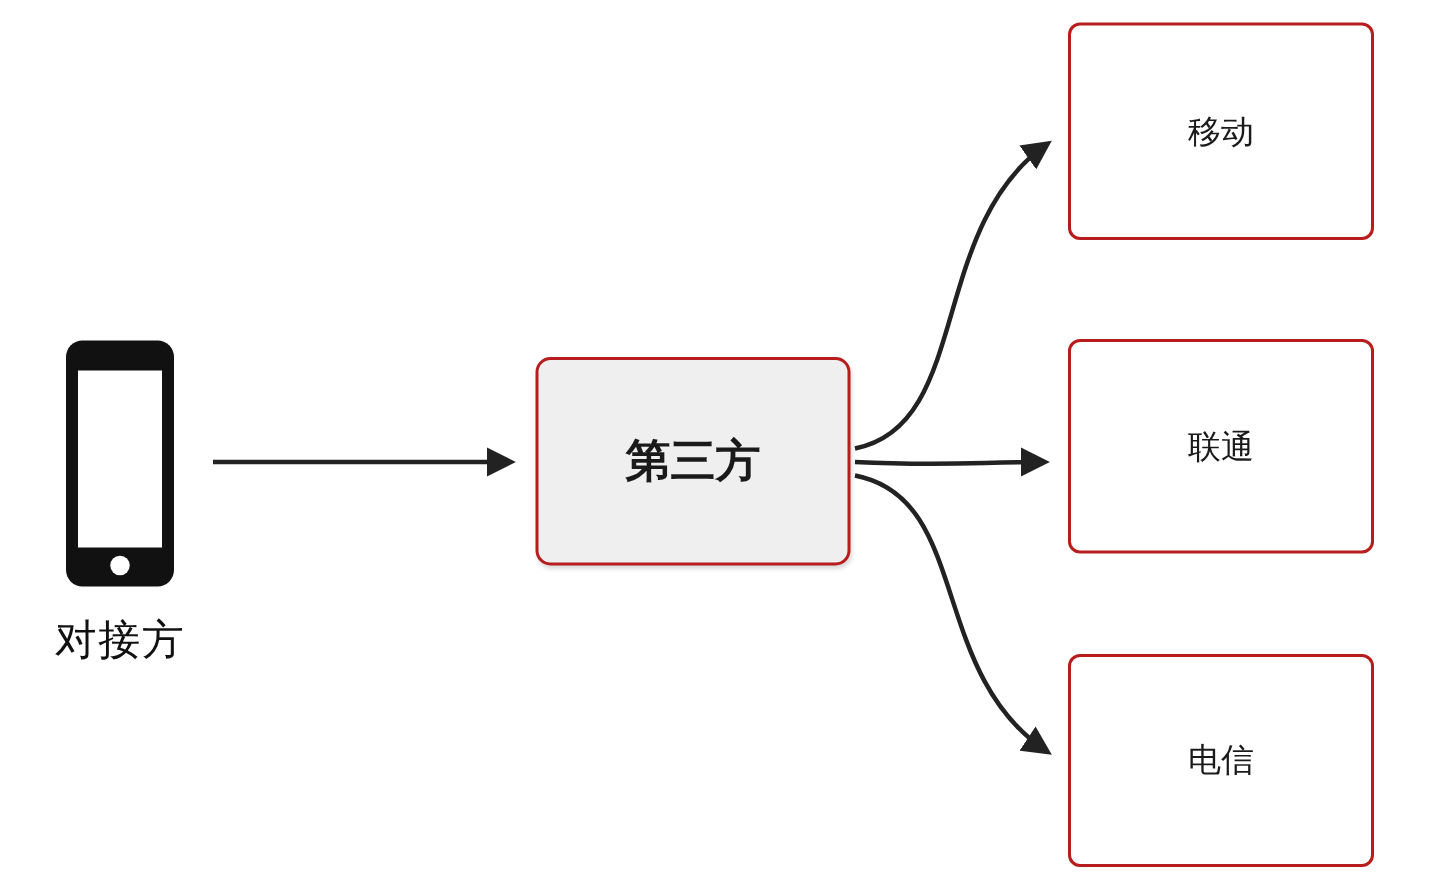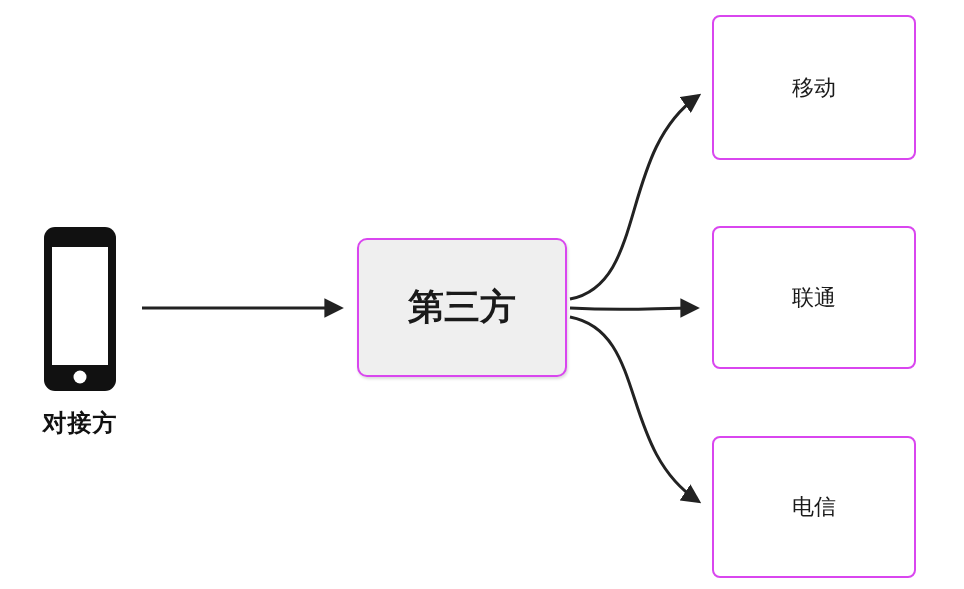--- a/index.html
+++ b/index.html
@@ -22,31 +22,31 @@
     height: 589px;
     pointer-events: none;
   }
   .node {
     position: absolute;
     display: flex;
     align-items: center;
     justify-content: center;
     text-align: center;
     background: #ffffff;
-    border: 2px solid #d946ef;
+    border: 2px solid #b91c1c;
     border-radius: 8px;
     color: #1a1a1a;
     box-sizing: border-box;
   }
   .node.hub {
     background: #efefef;
     border-radius: 10px;
     box-shadow: 1px 2px 3px rgba(0,0,0,0.15);
     font-weight: bold;
-    font-size: 36px;
+    font-size: 30px;
     line-height: 1.3;
   }
   .node.carrier {
     font-size: 22px;
     font-weight: 500;
   }
   .node-mobile  { left: 712px; top: 15px;  width: 204px; height: 145px; }
   .node-unicom  { left: 712px; top: 226px; width: 204px; height: 143px; }
   .node-telecom { left: 712px; top: 436px; width: 204px; height: 142px; }
   .node-hub     { left: 357px; top: 238px; width: 210px; height: 139px; }
@@ -55,22 +55,22 @@
     position: absolute;
     left: 30px;
     top: 225px;
     width: 100px;
     display: flex;
     flex-direction: column;
     align-items: center;
   }
   .source-label {
     margin-top: 10px;
-    font-size: 24px;
-    font-weight: bold;
+    font-size: 28px;
+    font-weight: normal;
     color: #111111;
     letter-spacing: 1px;
   }
 </style>
 </head>
 <body>
 
 <div class="canvas">
 
   <svg class="edges" xmlns="http://www.w3.org/2000/svg" viewBox="0 0 964 589">

